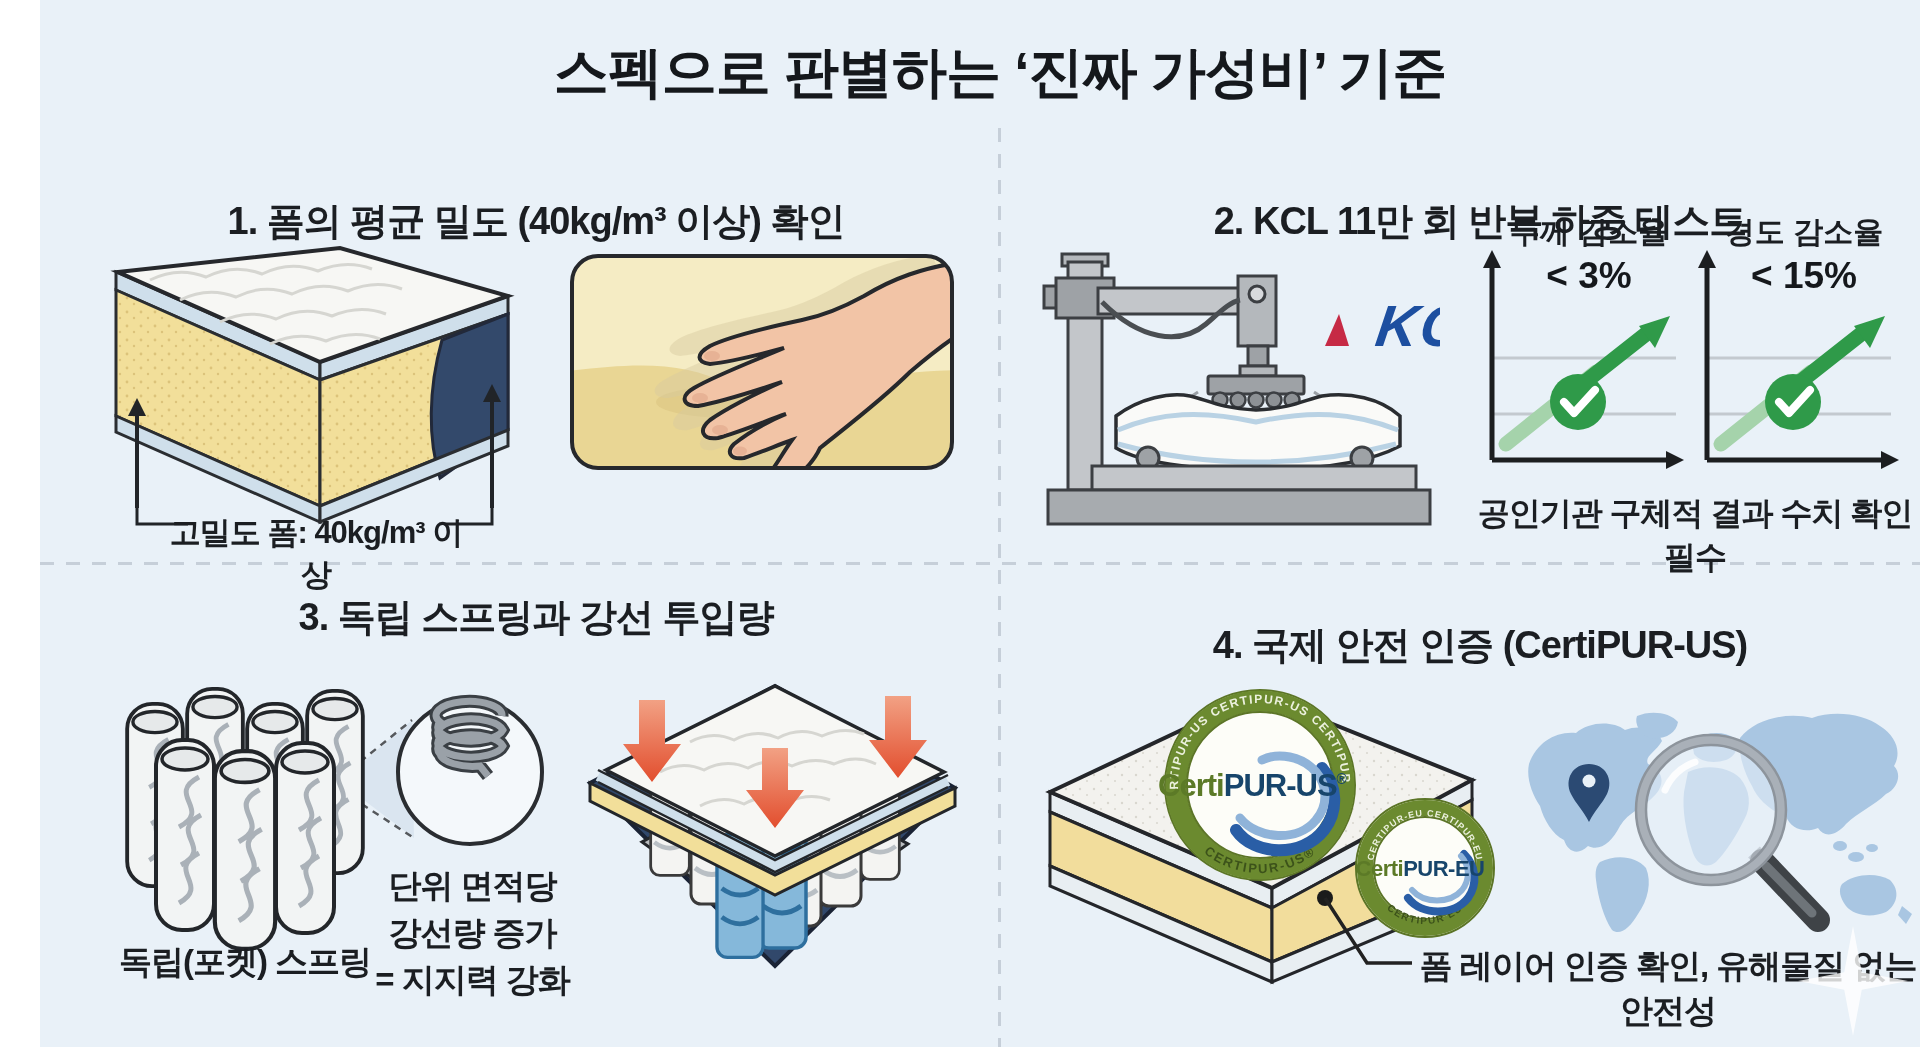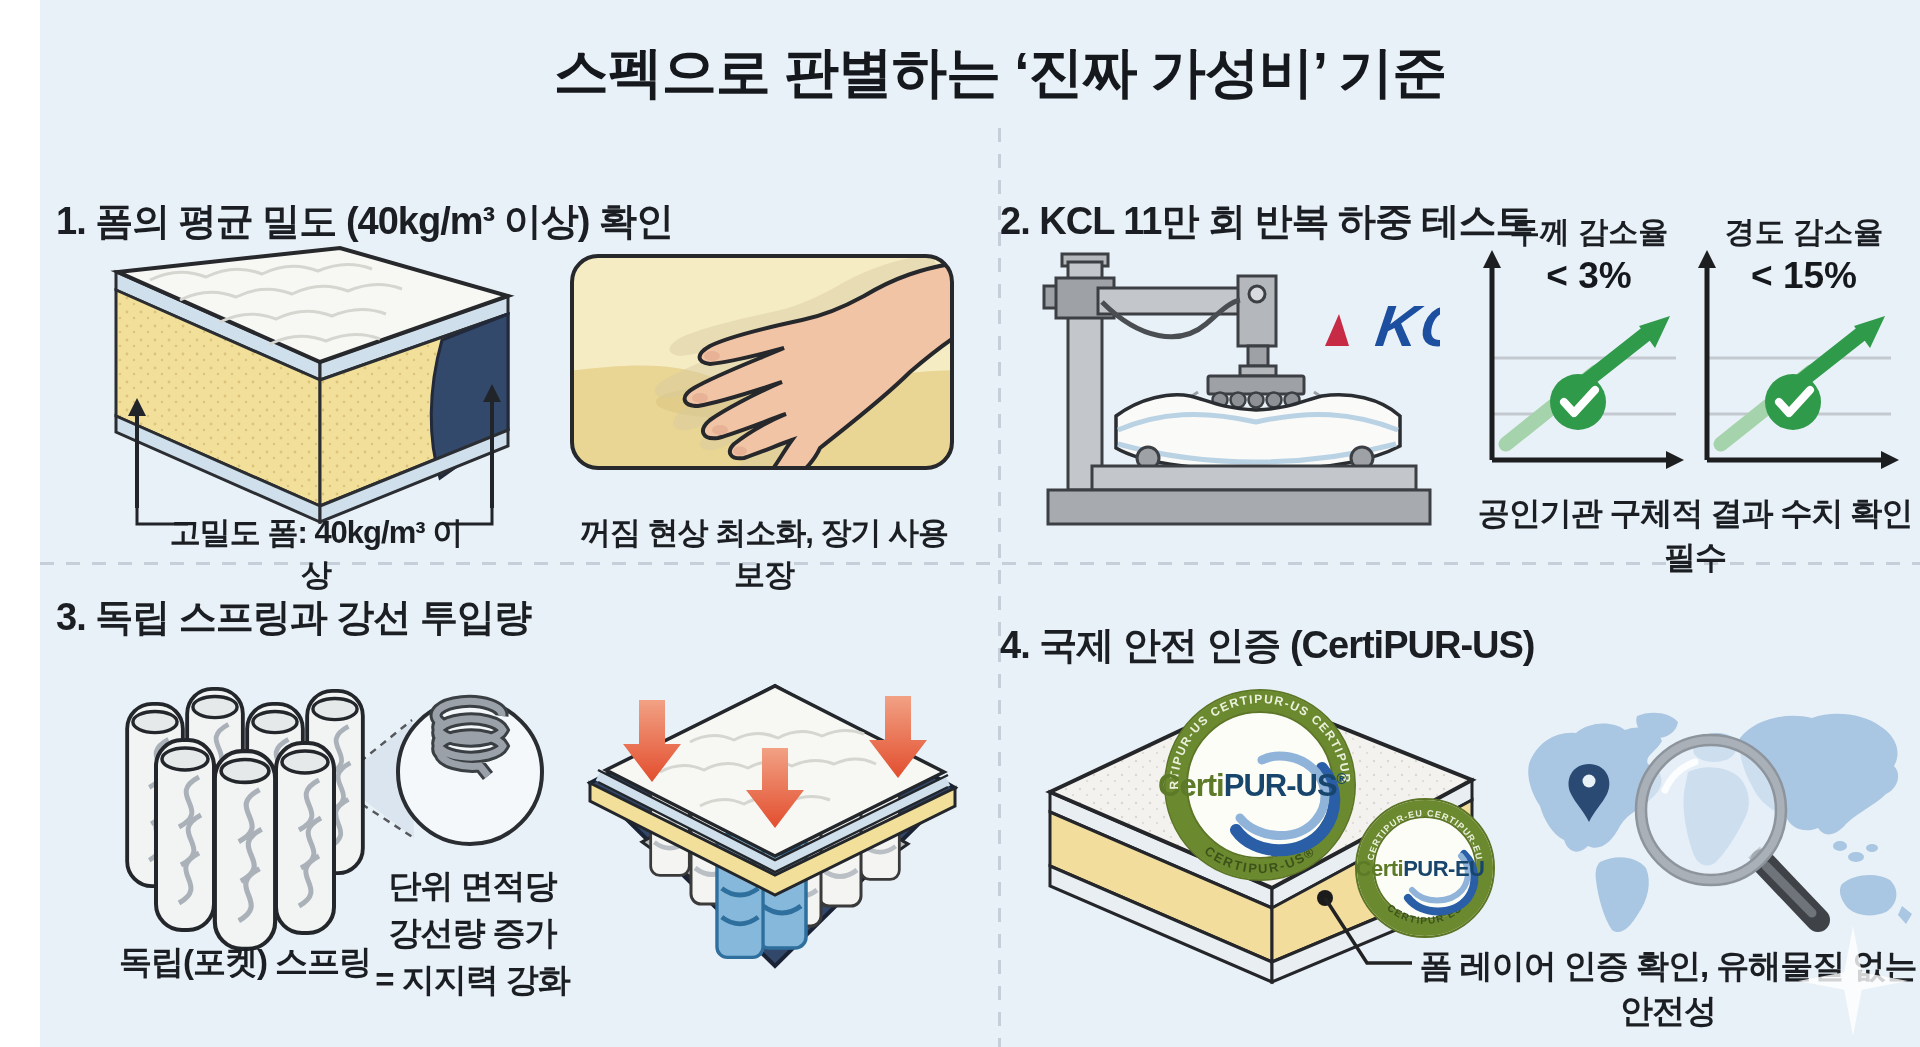--- a/index.html
+++ b/index.html
@@ -1,20 +1,20 @@
 <!DOCTYPE html>
 <html><head>
 <meta charset="utf-8">
 <style>
   html,body{margin:0;padding:0;}
   body{font-family:"Liberation Sans","DejaVu Sans",sans-serif;}
   #canvas{position:relative;width:1920px;height:1047px;background:#e9f1f8;overflow:hidden;margin-left:40px;}
   .abs{position:absolute;}
   .ttl{width:1920px;top:36px;text-align:center;font-size:55px;font-weight:800;color:#15181c;letter-spacing:-1px;}
-  .hdr{width:960px;font-size:38px;font-weight:800;color:#1b1e22;letter-spacing:-1px;}
+  .hdr{width:960px;text-align:center;font-size:38px;font-weight:800;color:#1b1e22;letter-spacing:-1px;}
   .lbl{font-size:31px;font-weight:700;color:#1b1e22;text-align:center;letter-spacing:-1px;}
   .divh{left:0;top:562px;width:1920px;height:3px;background:repeating-linear-gradient(to right,#c6cfd9 0 14px,transparent 14px 26px);}
   .divv{left:958px;top:128px;width:3px;height:919px;background:repeating-linear-gradient(to bottom,#c6cfd9 0 14px,transparent 14px 26px);}
   .sparkle{width:110px;height:110px;background:#ffffff;opacity:.8;
     clip-path:polygon(50% 0,58% 42%,100% 50%,58% 58%,50% 100%,42% 58%,0 50%,42% 42%);}
   svg{display:block;}
 </style>
 </head>
 <body>
 
@@ -100,21 +100,20 @@
       <g fill="#e6b194" opacity="0.95">
         <ellipse cx="672" cy="356" rx="8" ry="5"></ellipse>
           <ellipse cx="660" cy="398" rx="8" ry="5"></ellipse>
         <ellipse cx="680" cy="430" rx="8" ry="5"></ellipse>
           <ellipse cx="700" cy="451" rx="7" ry="4.5"></ellipse>
         <ellipse cx="736" cy="479" rx="8" ry="6"></ellipse>
       </g>
     </g>
     <rect x="532" y="256" width="380" height="212" rx="26" fill="none" stroke="#26282c" stroke-width="4"></rect>
   </svg>
-  <div class="abs lbl" style="left:524px;top:512px;width:400px;">꺼짐 현상 최소화, 장기 사용 보장</div>
 
   <div class="abs hdr" style="left:960px;top:196px;">2. KCL 11만 회 반복 하중 테스트</div>
 
   <svg class="abs" style="left:1000px;top:240px;" width="400" height="300" viewBox="1000 240 400 300">
     <g stroke="#3c3f43" stroke-width="3">
       <rect x="1022" y="254" width="46" height="12" fill="#b4b8bc"></rect>
       <rect x="1028" y="262" width="34" height="228" fill="#c3c6ca"></rect>
       <rect x="1004" y="286" width="14" height="22" fill="#9ea2a6"></rect>
       <rect x="1016" y="278" width="58" height="40" fill="#9ea2a6"></rect>
       <rect x="1058" y="288" width="160" height="26" fill="#c3c6ca"></rect>

